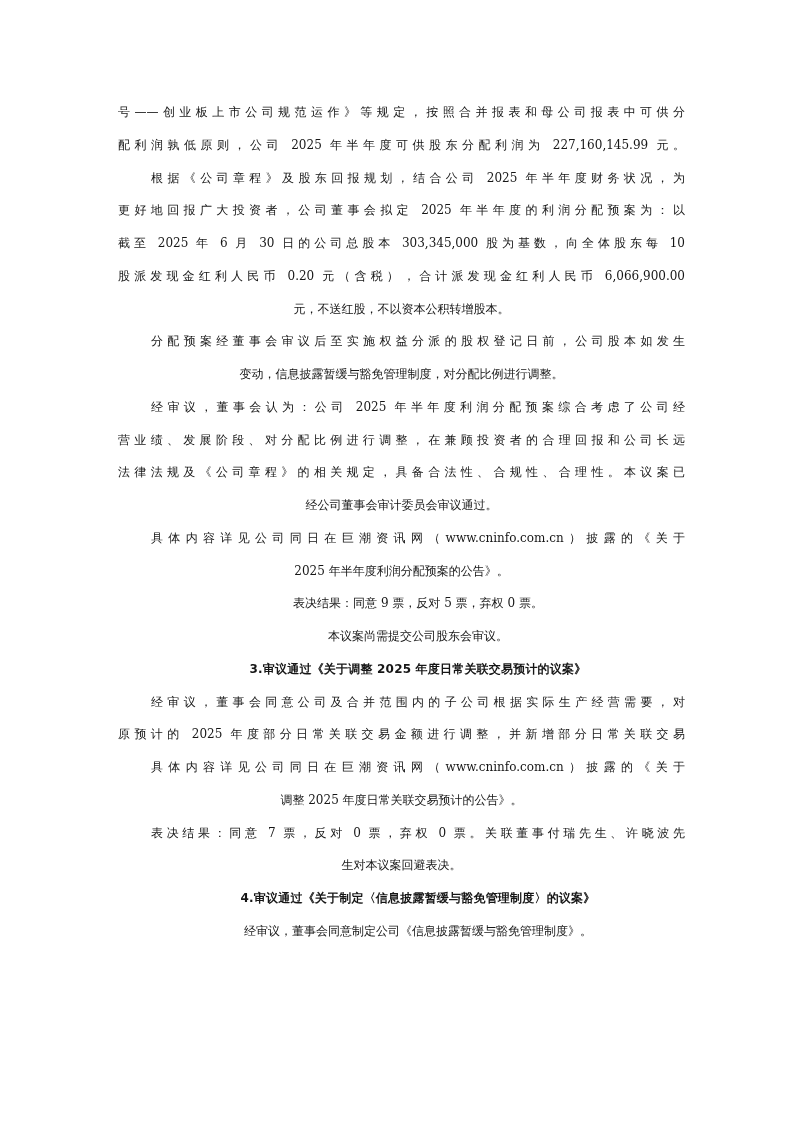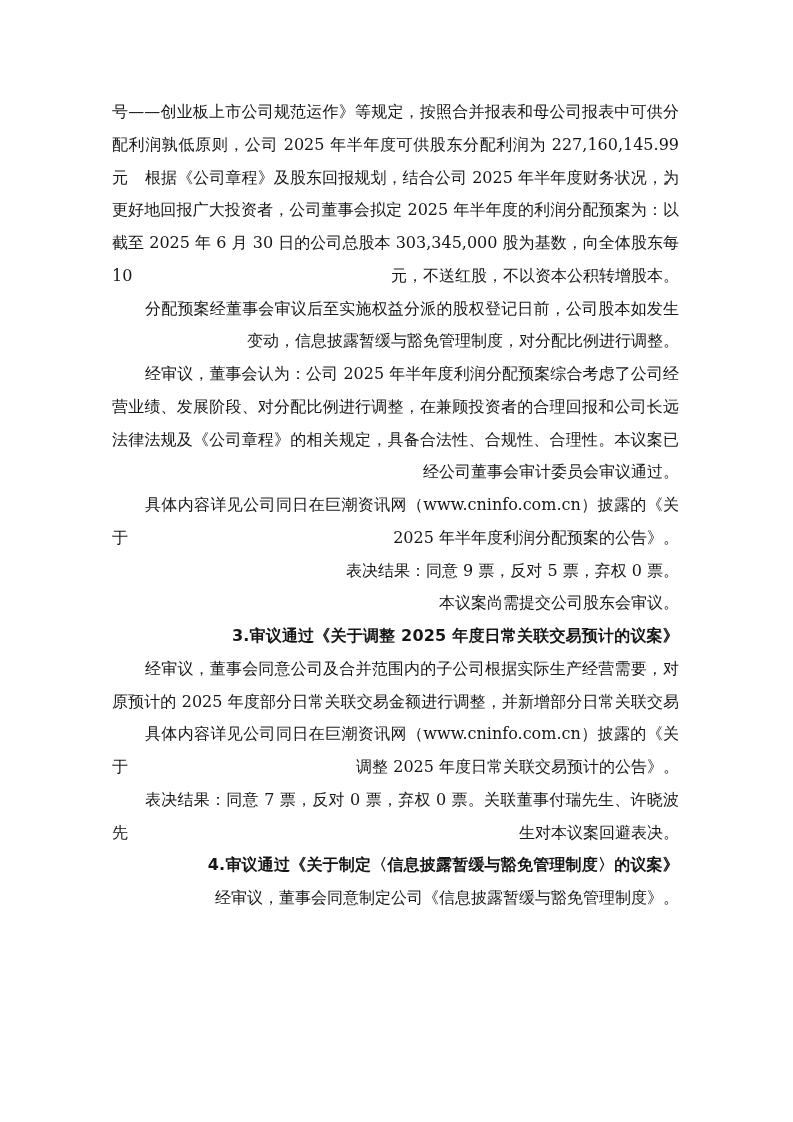--- a/index.html
+++ b/index.html
@@ -11,29 +11,29 @@
     position: relative;
     width: 793px;
     height: 1122px;
     background: #ffffff;
     overflow: hidden;
     font-family: "DejaVu Serif", "Liberation Serif", serif;
     color: #161616;
   }
   .doc-body {
     position: absolute;
-    left: 112px;
+    left: 118px;
     top: 96px;
     width: 567px;
-    font-size: 16px;
+    font-size: 12px;
     line-height: 32.75px;
   }
   .line {
     height: 32.75px;
-    text-align: right;
+    text-align: center;
     white-space: nowrap;
   }
   .line.fill {
     white-space: normal;
     text-align: justify;
     text-align-last: justify;
     text-justify: inter-ideograph;
   }
   .line.indent {
     text-indent: 33px;
@@ -47,20 +47,21 @@
 </head>
 <body>
 
 <div class="page">
   <div class="doc-body">
       <div class="line fill">号——创业板上市公司规范运作》等规定，按照合并报表和母公司报表中可供分</div>
       <div class="line fill">配利润孰低原则，公司 2025 年半年度可供股东分配利润为 227,160,145.99 元。</div>
       <div class="line indent fill">根据《公司章程》及股东回报规划，结合公司 2025 年半年度财务状况，为</div>
       <div class="line fill">更好地回报广大投资者，公司董事会拟定 2025 年半年度的利润分配预案为：以</div>
       <div class="line fill">截至 2025 年 6 月 30 日的公司总股本 303,345,000 股为基数，向全体股东每 10</div>
+      <div class="line fill">股派发现金红利人民币 0.20 元（含税），合计派发现金红利人民币 6,066,900.00</div>
       <div class="line">元，不送红股，不以资本公积转增股本。</div>
       <div class="line indent fill">分配预案经董事会审议后至实施权益分派的股权登记日前，公司股本如发生</div>
       <div class="line">变动，信息披露暂缓与豁免管理制度，对分配比例进行调整。</div>
       <div class="line indent fill">经审议，董事会认为：公司 2025 年半年度利润分配预案综合考虑了公司经</div>
       <div class="line fill">营业绩、发展阶段、对分配比例进行调整，在兼顾投资者的合理回报和公司长远</div>
       <div class="line fill">法律法规及《公司章程》的相关规定，具备合法性、合规性、合理性。本议案已</div>
       <div class="line">经公司董事会审计委员会审议通过。</div>
       <div class="line indent fill">具体内容详见公司同日在巨潮资讯网（www.cninfo.com.cn）披露的《关于</div>
       <div class="line">2025 年半年度利润分配预案的公告》。</div>
       <div class="line indent">表决结果：同意 9 票，反对 5 票，弃权 0 票。</div>

